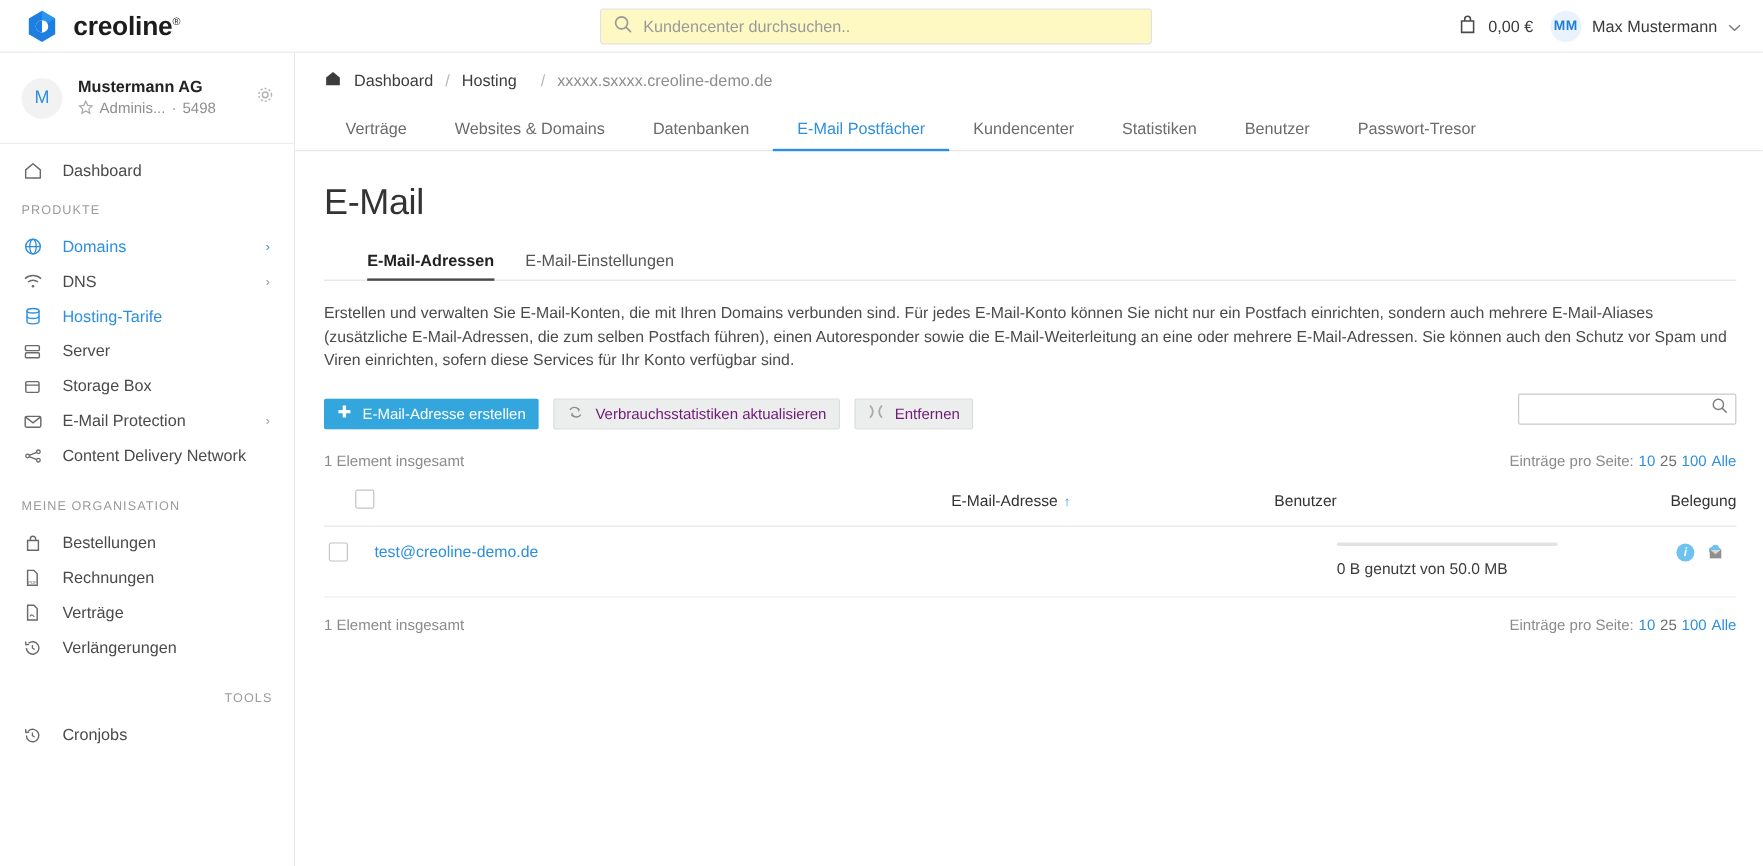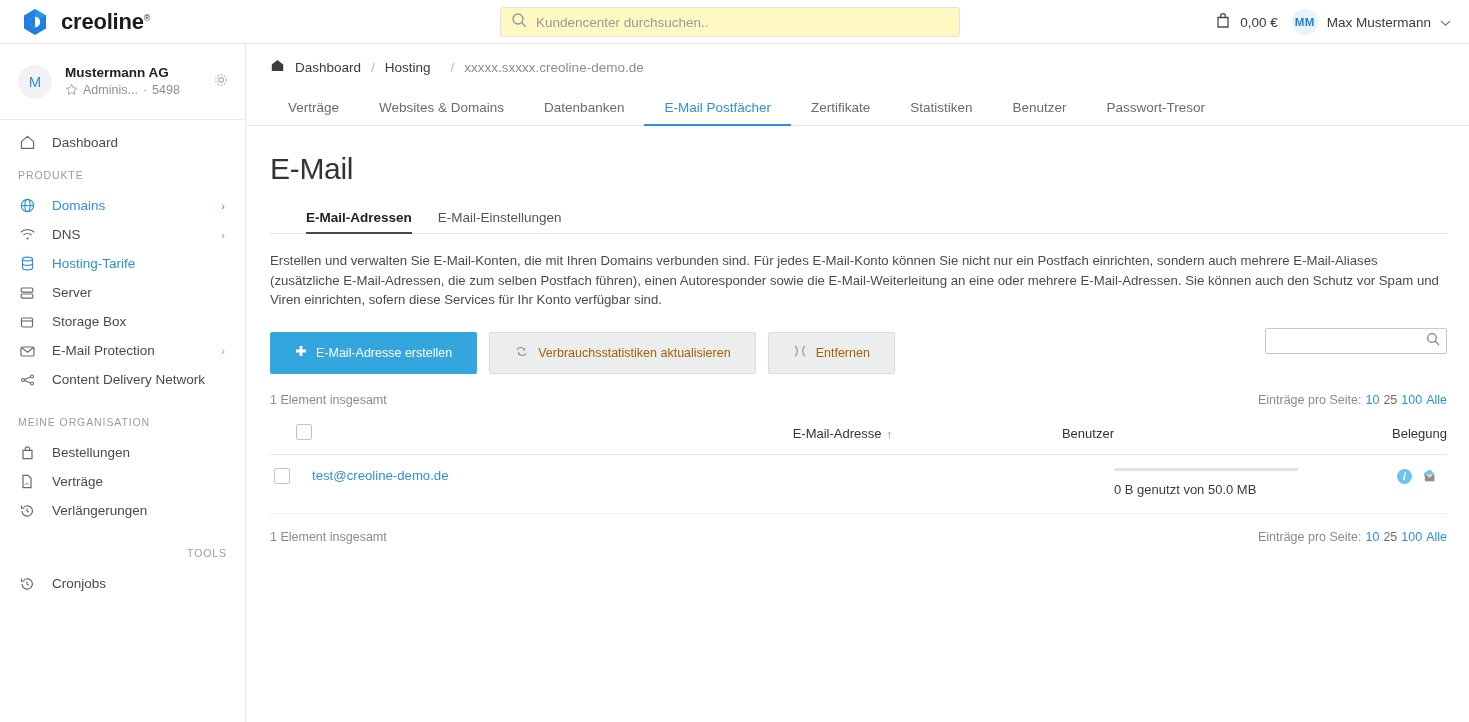--- a/index.html
+++ b/index.html
@@ -120,26 +120,26 @@
   .tab2.active:after {
     content: ""; position: absolute; left: 0; right: 0; bottom: -1px; height: 2px; background: #4a4a4a;
   }
 
   .desc {
     font-size: 13.2px; color: #4b4b4b; line-height: 19.5px; margin-top: 17px; max-width: 1185px;
   }
 
   .toolbar { display: flex; align-items: center; gap: 12px; margin-top: 22px; position: relative; }
   .btn {
-    display: inline-flex; align-items: center; gap: 9px; height: 42px;
-    padding: 0 24px; font-size: 12.5px; border-radius: 2px; cursor: pointer;
+    display: inline-flex; align-items: center; gap: 9px; height: 26px;
+    padding: 0 10px; font-size: 12.5px; border-radius: 2px; cursor: pointer;
     border: 1px solid transparent; white-space: nowrap;
   }
   .btn-primary { background: #33a6dd; color: #fff; }
-  .btn-default { background: #eceeee; color: #a16207; border-color: #dcdede; }
+  .btn-default { background: #eceeee; color: #701a75; border-color: #dcdede; }
 
   .listsearch {
     position: absolute; right: 0; top: -4px; width: 182px; height: 26px;
     border: 1px solid #c9c9c9; border-radius: 2px; background: #fff;
     display: flex; align-items: center; padding: 0 6px 0 8px;
   }
   .listsearch input {
     border: none; outline: none; flex: 1; font-size: 12.5px; color: #444;
     font-family: "Liberation Sans", sans-serif; background: transparent; min-width: 0;
   }
@@ -354,20 +354,29 @@
     <div class="nav-item">
       <span class="nic">
         <svg width="15" height="16" viewBox="0 0 15 16">
             <path d="M3 5.4h9v8.2H3z" fill="none" stroke="#6a6a6a" stroke-width="1.2"></path>
             <path d="M5.3 5.4V4a2.2 2.2 0 0 1 4.4 0v1.4" fill="none" stroke="#6a6a6a" stroke-width="1.2"></path>
           </svg>
       </span>
       <span>Bestellungen</span>
     </div>
 
+    <div class="nav-item">
+      <span class="nic">
+        <svg width="14" height="17" viewBox="0 0 14 17">
+            <path d="M3 2.3h5.2L11 5.1v9.6H3z" fill="none" stroke="#6a6a6a" stroke-width="1.2"></path>
+            <text x="3.6" y="13.6" font-size="3.6" fill="#6a6a6a" font-family="sans-serif">PDF</text>
+          </svg>
+      </span>
+      <span>Rechnungen</span>
+    </div>
 
     <div class="nav-item">
       <span class="nic">
         <svg width="14" height="17" viewBox="0 0 14 17">
             <path d="M3 2.3h5.2L11 5.1v9.6H3z" fill="none" stroke="#6a6a6a" stroke-width="1.2"></path>
             <path d="M5 11.6c1.4-2 2.4-1 3.6.4" fill="none" stroke="#6a6a6a" stroke-width="1"></path>
           </svg>
       </span>
       <span>Verträge</span>
     </div>
@@ -411,21 +420,21 @@
     <a href="#">Hosting</a>
     <span class="sep" style="padding-left:10px;">/</span>
     <span class="cur" style="padding-left:0;">xxxxx.sxxxx.creoline-demo.de</span>
   </div>
 
   <div class="subnav">
     <div class="subnav-item">Verträge</div>
     <div class="subnav-item">Websites &amp; Domains</div>
     <div class="subnav-item">Datenbanken</div>
     <div class="subnav-item active">E-Mail Postfächer</div>
-    <div class="subnav-item">Zertifikate</div>
+    <div class="subnav-item">Kundencenter</div>
     <div class="subnav-item">Statistiken</div>
     <div class="subnav-item">Benutzer</div>
     <div class="subnav-item">Passwort-Tresor</div>
   </div>
 
   <div class="content">
     <h1 class="page-title">E-Mail</h1>
 
     <div class="tabs2">
       <div class="tab2 active">E-Mail-Adressen</div>

